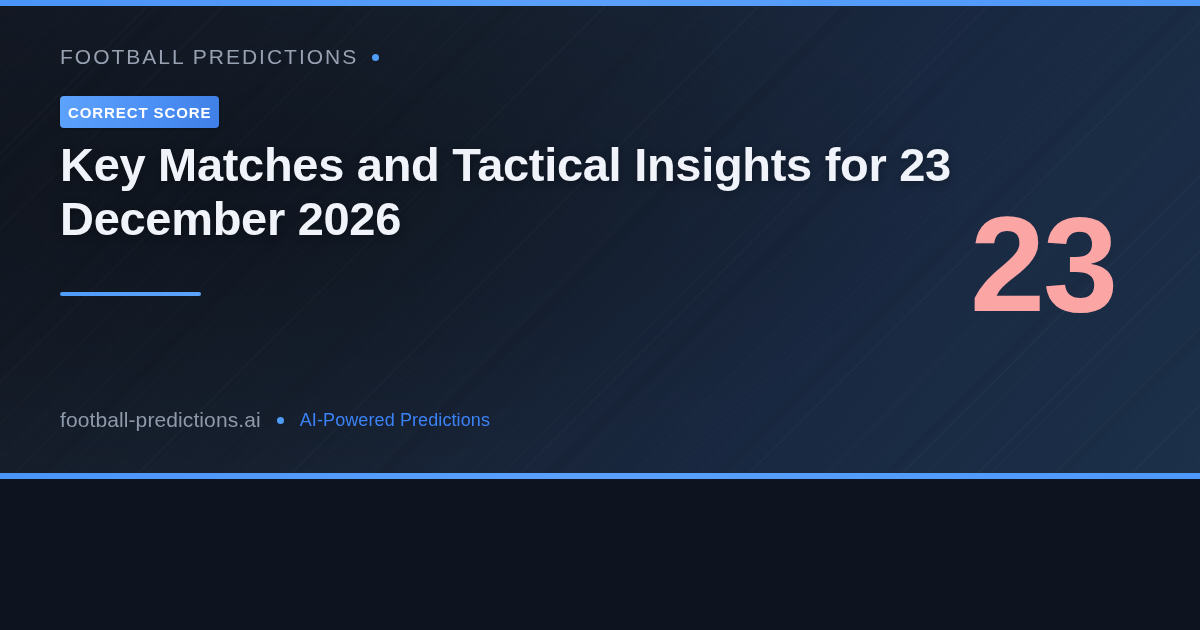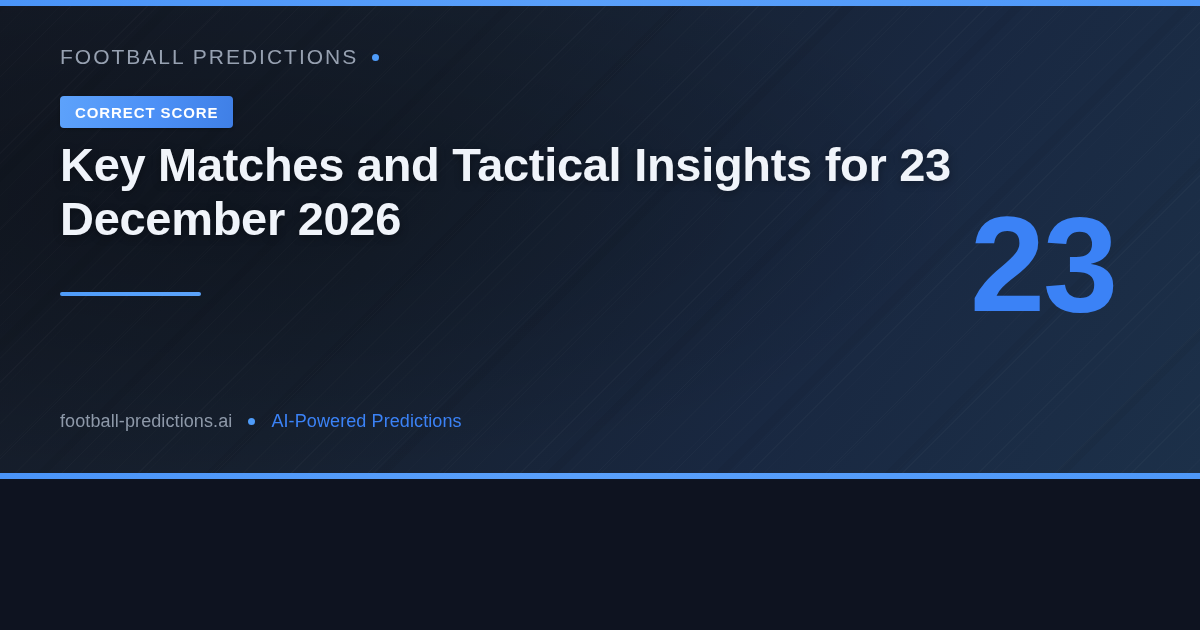--- a/index.html
+++ b/index.html
@@ -81,21 +81,21 @@
   }
   .eyebrow-dot {
     width:7px; height:7px; border-radius:50%;
     background:#4f9cf9;
     display:inline-block;
   }
 
   .badge {
     position:absolute; left:60px; top:96px;
     height:32px;
-    padding:0 15px;
+    padding:0 8px;
     display:flex; align-items:center;
     border-radius:4px;
     background:linear-gradient(100deg,#5da2fb 0%,#4c90f6 55%,#3f7fe6 100%);
     box-shadow:0 1px 3px rgba(0,0,0,0.30);
   }
   .badge-text {
     color:#ffffff;
     font-size:15px;
     font-weight:bold;
     letter-spacing:0.9px;
@@ -126,38 +126,38 @@
     right:62px; top:206px;
     width:190px;
     text-align:center;
     z-index:3;
   }
   .date-day {
     font-size:135px;
     line-height:118px;
     font-weight:bold;
     letter-spacing:-2px;
-    color:#3b82f6;
+    color:#fca5a5;
   }
   .date-month {
     margin-top:12px;
     font-size:40px;
     line-height:40px;
     font-weight:bold;
     letter-spacing:4px;
     color:#3c4858;
   }
 
   
   .footer {
     position:absolute; left:60px; bottom:47px;
     display:flex; align-items:center; gap:16px;
   }
   .footer-site {
-    font-size:18px;
+    font-size:21px;
     color:#8e99a9;
     letter-spacing:0.1px;
     white-space:nowrap;
   }
   .footer-dot {
     width:7px; height:7px; border-radius:50%;
     background:#4f9cf9; display:inline-block;
   }
   .footer-tag {
     font-size:18px;

